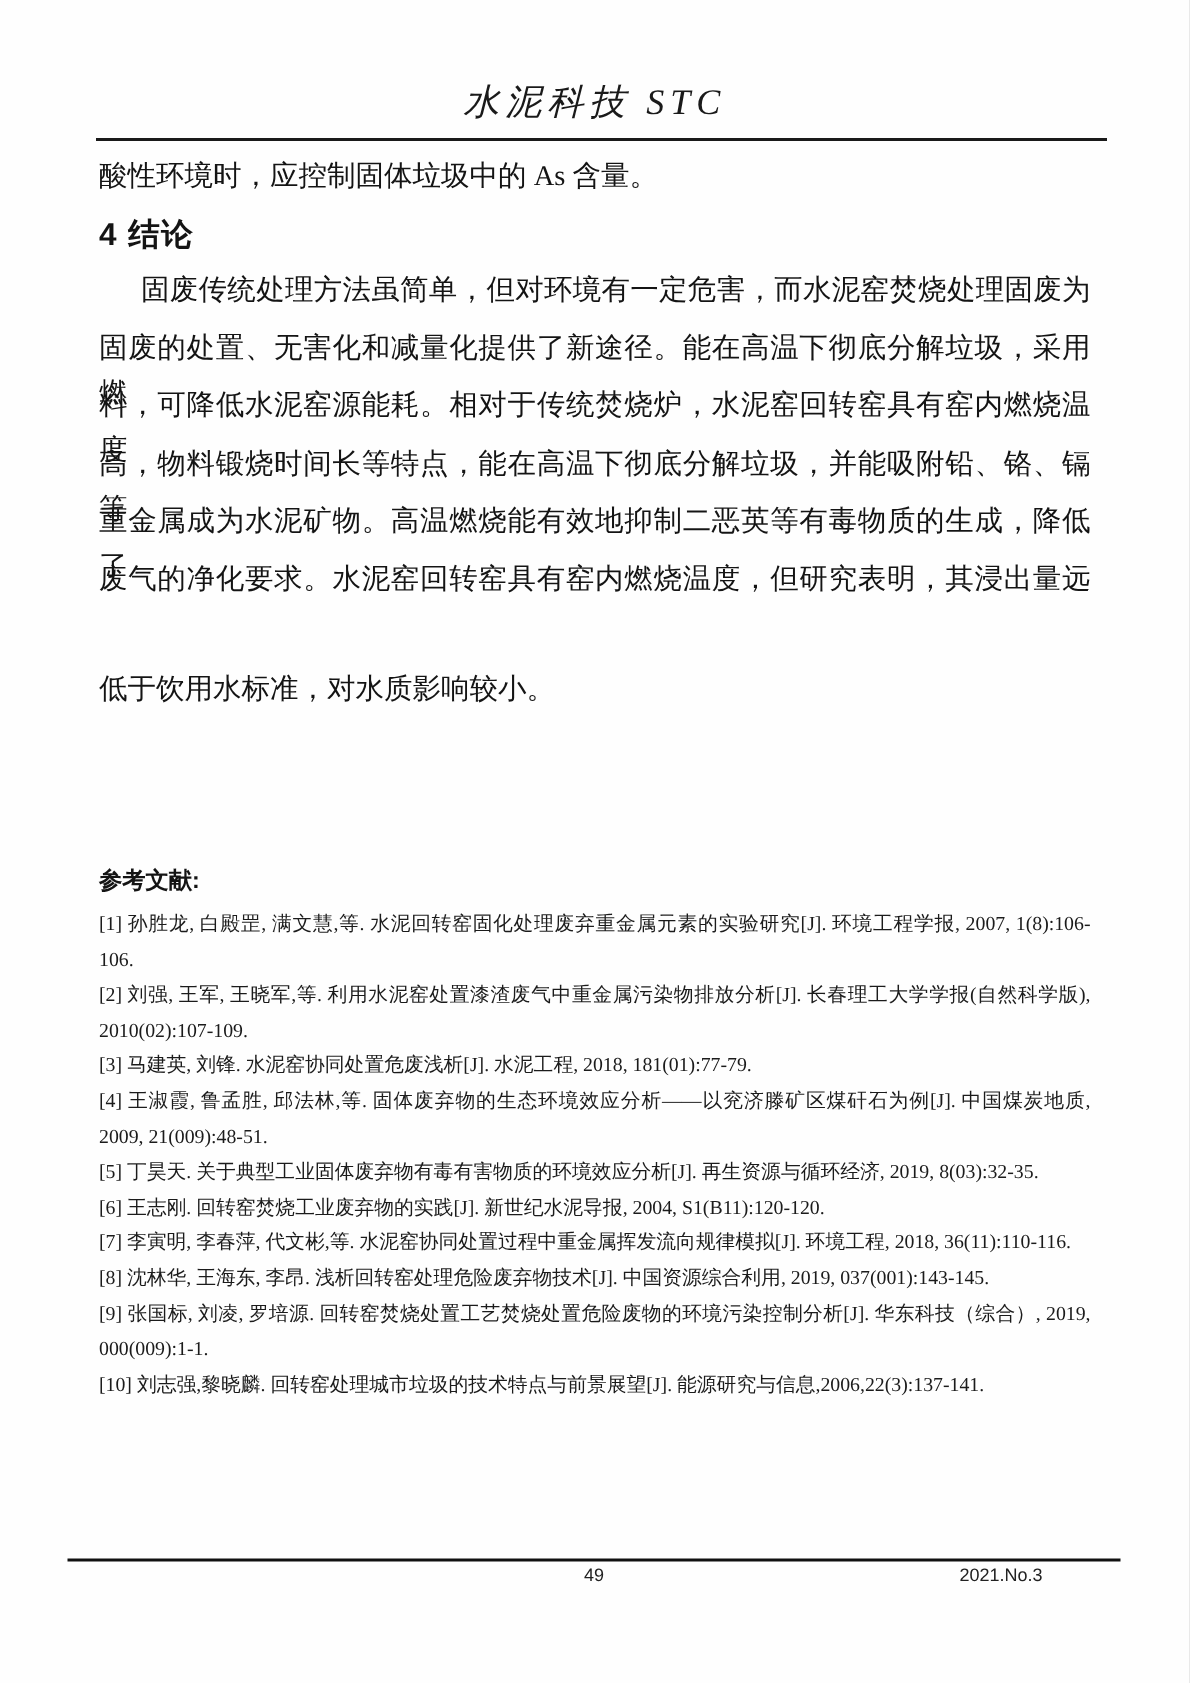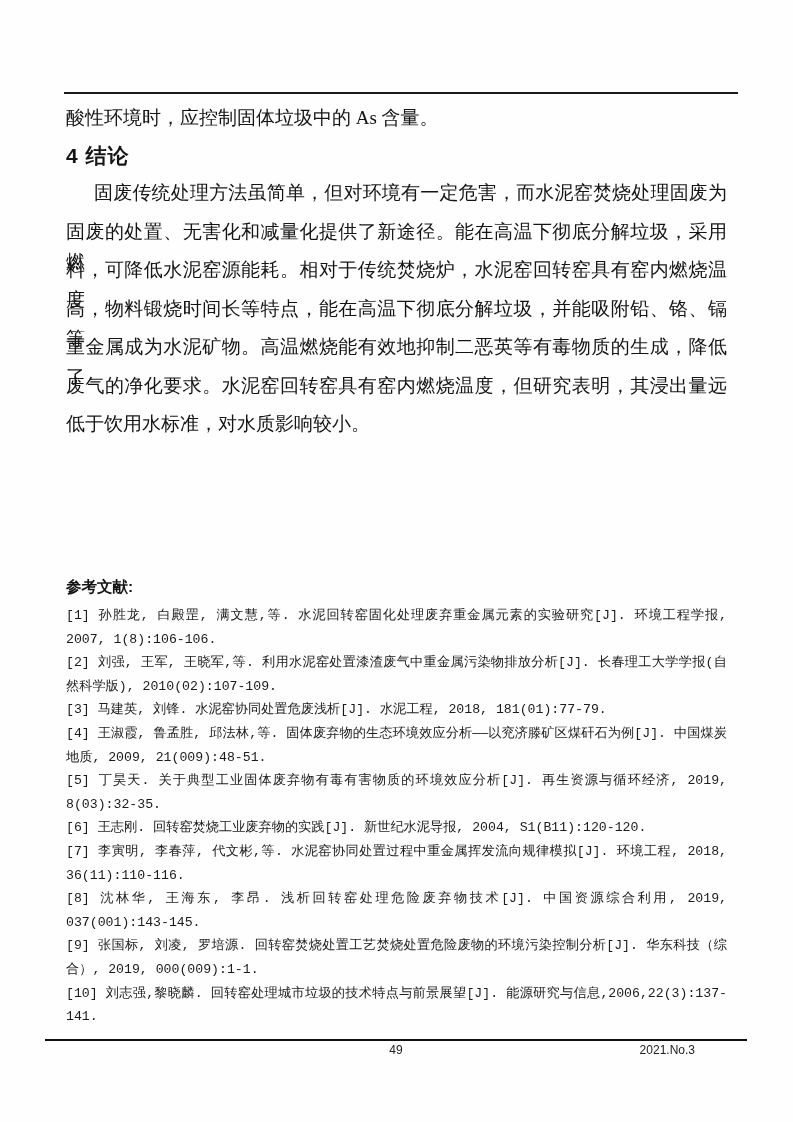--- a/index.html
+++ b/index.html
@@ -55,33 +55,33 @@
     font-size: 19px;
   }
   .jline {
     height: 38.5px;
     line-height: 30px;
     text-align: justify;
     text-align-last: justify;
     white-space: normal;
   }
   .jline.indent { text-indent: 28px; }
-  .jline.last { text-align-last: left; }
+  .jline.last { text-align-last: left; margin-top: 35px; }
   
   .refs-heading {
     position: absolute;
     top: 577px; left: 66px; width: 661px;
     font-family: "Liberation Sans", "DejaVu Sans", sans-serif;
     font-weight: bold;
     font-size: 15.5px;
   }
   .refs {
     position: absolute;
     top: 604px; left: 66px; width: 661px;
-    font-family: Liberation Mono, monospace;
+    font-family: Liberation Serif, serif;
     font-size: 13.2px;
   }
   .ref {
     line-height: 23.6px;
     text-align: justify;
     color: #1b1b1b;
   }
   
   .footer-rule {
     position: absolute;
@@ -103,20 +103,21 @@
   .issue {
     position: absolute;
     right: 52px;
   }
 </style>
 </head>
 <body>
 
 <div class="page">
 
+  <div class="header-title">水泥科技 STC</div>
 
   <div class="header-rule"></div>
 
   <div class="intro">酸性环境时，应控制固体垃圾中的 As 含量。</div>
 
   <div class="section-heading">4 结论</div>
 
   <div class="body-para">
     <div class="jline indent">固废传统处理方法虽简单，但对环境有一定危害，而水泥窑焚烧处理固废为</div>
     <div class="jline">固废的处置、无害化和减量化提供了新途径。能在高温下彻底分解垃圾，采用燃</div>

